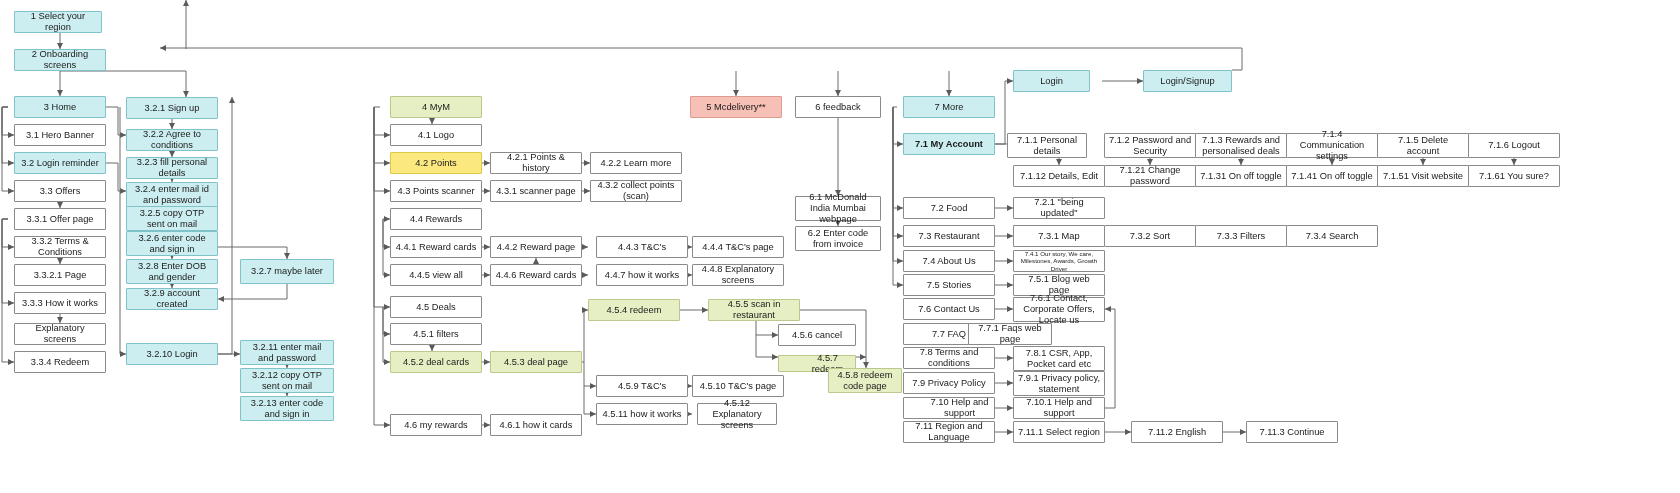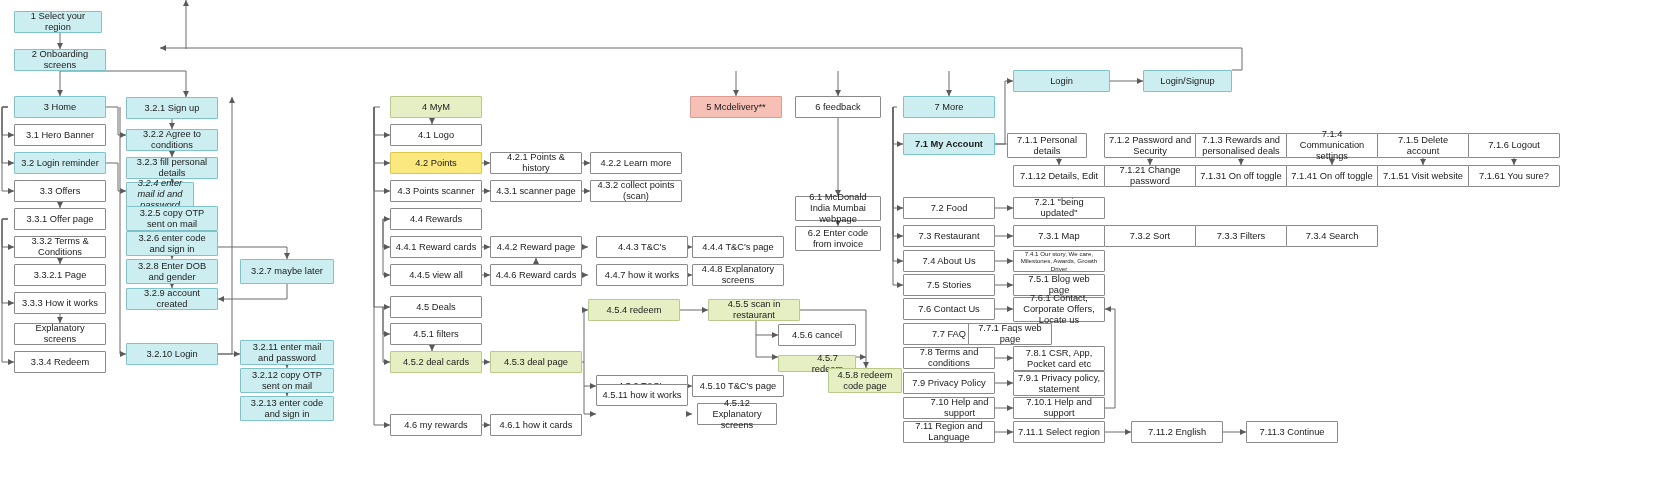--- a/index.html
+++ b/index.html
@@ -173,21 +173,21 @@
       </div>
       <div class="node blue" style="left: 126px; top: 97px; width: 92px; height: 22px;">
         <span>3.2.1 Sign up</span>
       </div>
       <div class="node blue" style="left: 126px; top: 129px; width: 92px; height: 22px;">
         <span>3.2.2 Agree to conditions</span>
       </div>
       <div class="node blue" style="left: 126px; top: 157px; width: 92px; height: 22px;">
         <span>3.2.3 fill personal details</span>
       </div>
-      <div class="node blue" style="left: 126px; top: 182px; width: 68px; height: 25px; font-style: italic;">
+      <div class="node blue" style="left: 126px; top: 182px; width: 92px; height: 25px;">
         <span>3.2.4 enter mail id and password</span>
       </div>
       <div class="node blue" style="left: 126px; top: 206px; width: 92px; height: 25px;">
         <span>3.2.5 copy OTP sent on mail</span>
       </div>
       <div class="node blue" style="left: 126px; top: 231px; width: 92px; height: 25px;">
         <span>3.2.6 enter code and sign in</span>
       </div>
       <div class="node blue" style="left: 126px; top: 259px; width: 92px; height: 25px;">
         <span>3.2.8 Enter DOB and gender</span>
@@ -287,21 +287,21 @@
       </div>
       <div class="node green" style="left: 828px; top: 368px; width: 74px; height: 25px;">
         <span>4.5.8 redeem code page</span>
       </div>
       <div class="node white" style="left: 596px; top: 375px; width: 92px; height: 22px;">
         <span>4.5.9 T&amp;C's</span>
       </div>
       <div class="node white" style="left: 692px; top: 375px; width: 92px; height: 22px;">
         <span>4.5.10 T&amp;C's page</span>
       </div>
-      <div class="node white" style="left: 596px; top: 384px; width: 92px; height: 22px;">
+      <div class="node white" style="left: 596px; top: 403px; width: 92px; height: 22px;">
         <span>4.5.11 how it works</span>
       </div>
       <div class="node white" style="left: 697px; top: 403px; width: 80px; height: 22px;">
         <span>4.5.12 Explanatory screens</span>
       </div>
       <div class="node white" style="left: 390px; top: 414px; width: 92px; height: 22px;">
         <span>4.6 my rewards</span>
       </div>
       <div class="node white" style="left: 490px; top: 414px; width: 92px; height: 22px;">
         <span>4.6.1 how it cards</span>
@@ -317,21 +317,21 @@
       </div>
       <div class="node white" style="left: 795px; top: 226px; width: 86px; height: 25px;">
         <span>6.2 Enter code from invoice</span>
       </div>
       <div class="node blue" style="left: 903px; top: 96px; width: 92px; height: 22px;">
         <span>7 More</span>
       </div>
       <div class="node blue bold" style="left: 903px; top: 133px; width: 92px; height: 22px;">
         <span>7.1 My Account</span>
       </div>
-      <div class="node blue" style="left: 1013px; top: 70px; width: 97px; height: 22px;">
+      <div class="node blue" style="left: 1013px; top: 70px; width: 77px; height: 22px;">
         <span>Login</span>
       </div>
       <div class="node blue" style="left: 1143px; top: 70px; width: 89px; height: 22px;">
         <span>Login/Signup</span>
       </div>
       <div class="node white" style="left: 1007px; top: 133px; width: 80px; height: 25px; justify-content: center;">
         <span>7.1.1 Personal details</span>
       </div>
       <div class="node white" style="left: 1013px; top: 165px; width: 92px; height: 22px;">
         <span>7.1.12 Details, Edit</span>

